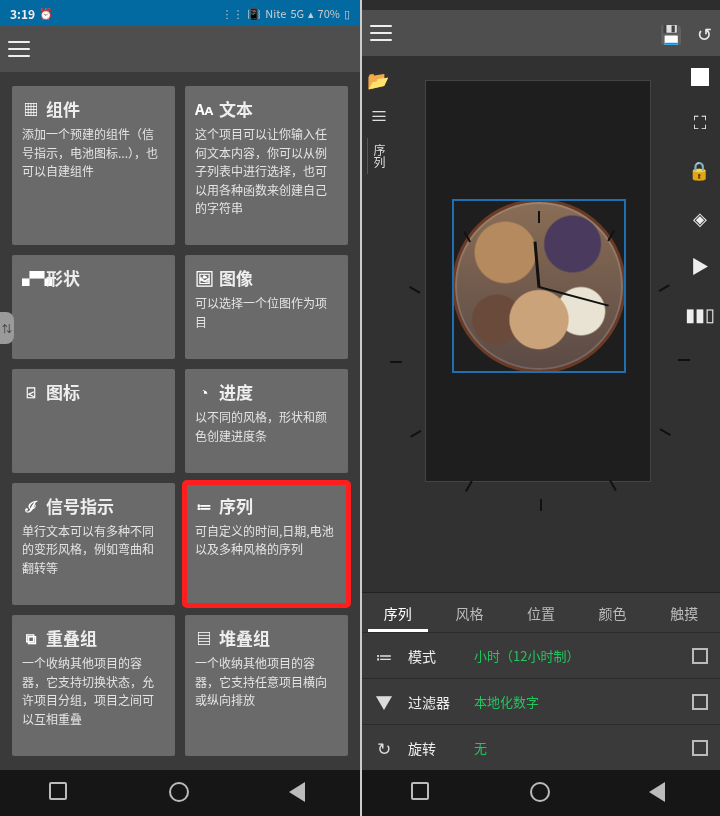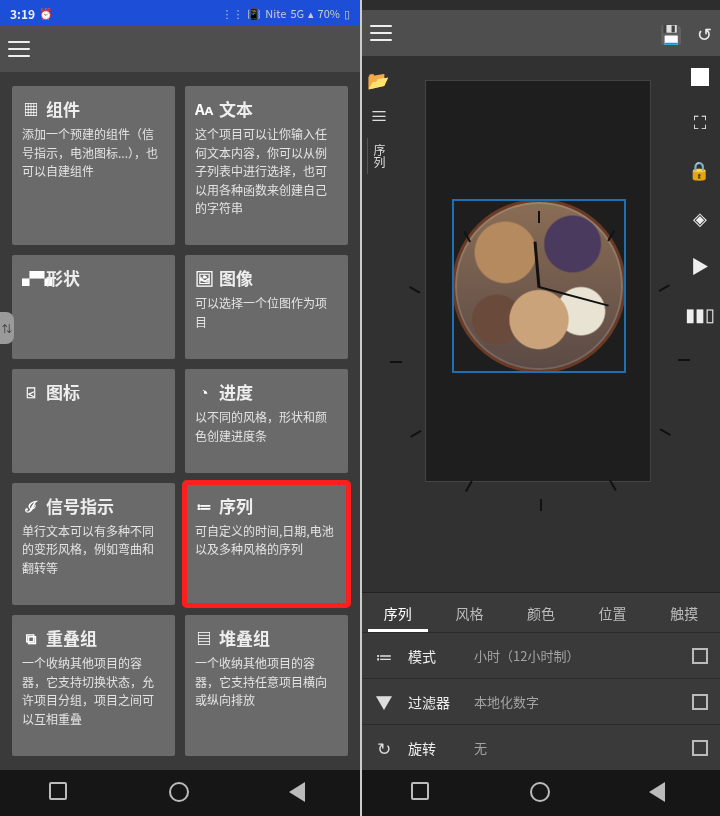--- a/index.html
+++ b/index.html
@@ -1,20 +1,20 @@
 <!DOCTYPE html>
 <html><head>
 <meta charset="utf-8">
 <style>
   * { margin:0; padding:0; box-sizing:border-box; font-family:-apple-system,"Noto Sans CJK SC",sans-serif; }
   body { background:#111; display:flex; width:720px; height:816px; }
   .phone { width:360px; height:816px; background:#3a3a3a; display:flex; flex-direction:column; position:relative; }
   .phone + .phone { border-left:2px solid #ccc; }
   
-  .status { height:26px; background:#1d4ed8; color:#eee; font-size:12px; display:flex; align-items:center; padding:0 10px; gap:4px; }
+  .status { height:26px; background:#0369a1; color:#eee; font-size:12px; display:flex; align-items:center; padding:0 10px; gap:4px; }
   .status .time { font-weight:600; }
   .status .sp { flex:1; }
   .status .ico { font-size:11px; color:#ccc; }
   
   .toolbar { height:46px; background:#4e4e4e; display:flex; align-items:center; padding:0 8px; gap:14px; }
   .hamburger { width:22px; height:16px; display:flex; flex-direction:column; justify-content:space-between; cursor:pointer; }
   .hamburger span { height:2px; background:#eee; border-radius:1px; }
   .tool-sp { flex:1; }
   .tool-ico { color:#eee; font-size:18px; cursor:pointer; }
   
@@ -60,21 +60,21 @@
   .tabs { height:40px; background:#3a3a3a; display:flex; color:#bbb; font-size:14px; border-top:1px solid #222; }
   .tab { flex:1; display:flex; align-items:center; justify-content:center; cursor:pointer; position:relative; }
   .tab.active { color:#fff; }
   .tab.active::after { content:""; position:absolute; bottom:0; left:6px; right:6px; height:3px; background:#fff; }
   
   .props { background:#3a3a3a; }
   .prow { height:46px; display:flex; align-items:center; padding:0 12px; gap:14px; color:#eee; font-size:14px;
           border-top:1px solid #2b2b2b; cursor:pointer; }
   .prow .pico { width:20px; font-size:17px; color:#ddd; text-align:center; }
   .prow .plabel { width:52px; }
-  .prow .pval { flex:1; color:#a3a3a3; font-size:13px; }
+  .prow .pval { flex:1; color:#22c55e; font-size:13px; }
   .chk { width:16px; height:16px; border:2px solid #bbb; }
 </style>
 </head>
 <body>
 
 <div class="phone">
   <div class="status">
     <span class="time">3:19</span>
     <span class="ico">⏰</span>
     <span class="sp"></span>
@@ -221,22 +221,22 @@
         <span class="rico">⛶</span>
         <span class="rico">🔒</span>
         <span class="rico">◈</span>
         <span class="rico">▶</span>
         <span class="rico">▮▮▯</span>
       </div>
   </div>
   <div class="tabs" id="tabs">
       <div class="tab active">序列</div>
       <div class="tab">风格</div>
+      <div class="tab">位置</div>
       <div class="tab">颜色</div>
-      <div class="tab">位置</div>
       <div class="tab">触摸</div>
     </div>
   <div class="props" id="props">
       <div class="prow">
         <span class="pico">≔</span>
         <span class="plabel">模式</span>
         <span class="pval">小时（12小时制）</span>
         <span class="chk"></span>
       </div>
       <div class="prow">

